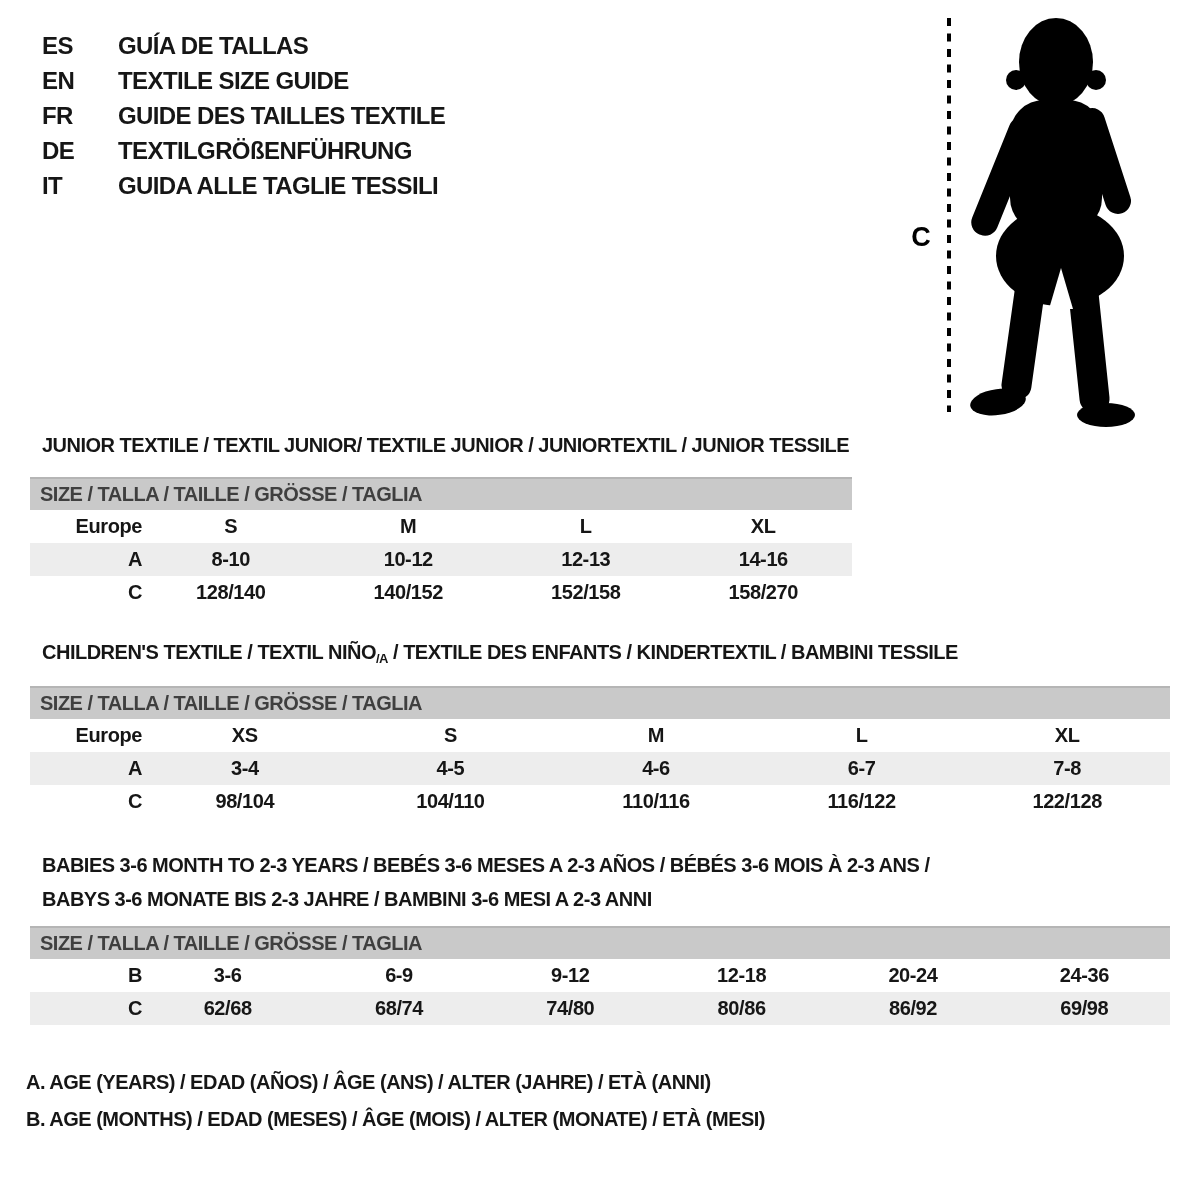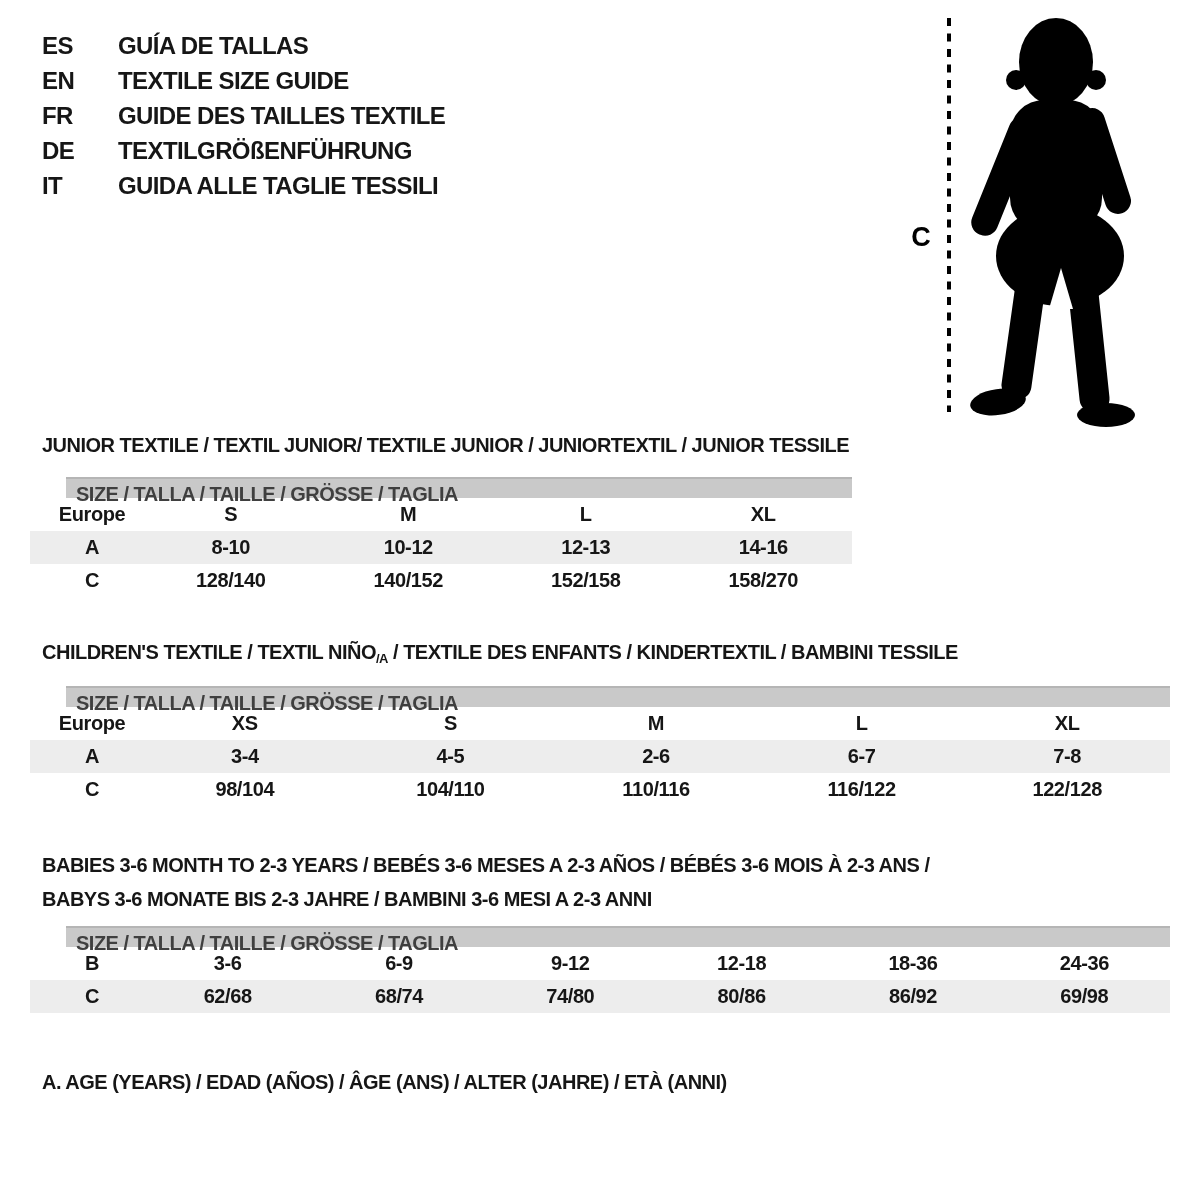--- a/index.html
+++ b/index.html
@@ -20,39 +20,39 @@
   .figure-wrap { position: absolute; left: 888px; top: 6px; width: 262px; height: 422px; }
   .figure-wrap text { font-family: "Liberation Sans", sans-serif; font-weight: bold; }
 
   
   .section-title { position: absolute; left: 42px; font-size: 20px; letter-spacing: -0.5px; white-space: nowrap; }
   .sub-letter { font-size: 13px; position: relative; top: 4px; }
 
   
   .size-table { position: absolute; left: 30px; }
   .band {
-    height: 21px; background: #c9c9c9; border-top: 2px solid #b5b5b5;
+    height: 33px; background: #c9c9c9; border-top: 2px solid #b5b5b5;
     color: #3f3f3f; font-size: 20px; line-height: 30px; padding-left: 10px;
-    letter-spacing: -0.5px; white-space: nowrap; margin-left: 36px;
+    letter-spacing: -0.5px; white-space: nowrap;
   }
   .trow { display: flex; height: 33px; align-items: center; font-size: 20px; letter-spacing: -0.4px; }
   .trow.shaded { background: #ededed; }
   .cell { flex: 1; text-align: center; white-space: nowrap; }
-  .cell.label { flex: 0 0 112px; text-align: center; padding-left: 12px; }
+  .cell.label { flex: 0 0 112px; text-align: right; padding-left: 12px; }
 
   .junior-table  { top: 477px; width: 822px; }
   .children-table{ top: 686px; width: 1140px; }
   .babies-table  { top: 926px; width: 1140px; }
 
   .junior-title   { top: 434px; }
   .children-title { top: 641px; }
   .babies-title   { top: 848px; line-height: 34px; }
 
   
-  .legend { position: absolute; left: 42px; top: 1064px; }
+  .legend { position: absolute; left: 26px; top: 1064px; }
   .legend-line { height: 37px; display: flex; align-items: center; font-size: 20px; letter-spacing: -0.5px; white-space: nowrap; }
 </style>
 </head>
 <body>
 
 <div>
 
   <div class="lang-block">
     <div class="lang-row">
       <span class="lang-code">ES</span>
@@ -133,21 +133,21 @@
       <div class="cell">XS</div>
       <div class="cell">S</div>
       <div class="cell">M</div>
       <div class="cell">L</div>
       <div class="cell">XL</div>
     </div>
     <div class="trow shaded">
       <div class="cell label">A</div>
       <div class="cell">3-4</div>
       <div class="cell">4-5</div>
-      <div class="cell">2-6</div>
+      <div class="cell">4-6</div>
       <div class="cell">6-7</div>
       <div class="cell">7-8</div>
     </div>
     <div class="trow">
       <div class="cell label">C</div>
       <div class="cell">98/104</div>
       <div class="cell">104/110</div>
       <div class="cell">110/116</div>
       <div class="cell">116/122</div>
       <div class="cell">122/128</div>
@@ -159,31 +159,32 @@
     <div>BABYS 3-6 MONATE BIS 2-3 JAHRE / BAMBINI 3-6 MESI A 2-3 ANNI</div>
   </div>
   <div class="size-table babies-table">
     <div class="band">SIZE / TALLA / TAILLE / GRÖSSE / TAGLIA</div>
     <div class="trow">
       <div class="cell label">B</div>
       <div class="cell">3-6</div>
       <div class="cell">6-9</div>
       <div class="cell">9-12</div>
       <div class="cell">12-18</div>
-      <div class="cell">18-36</div>
+      <div class="cell">20-24</div>
       <div class="cell">24-36</div>
     </div>
     <div class="trow shaded">
       <div class="cell label">C</div>
       <div class="cell">62/68</div>
       <div class="cell">68/74</div>
       <div class="cell">74/80</div>
       <div class="cell">80/86</div>
       <div class="cell">86/92</div>
       <div class="cell">69/98</div>
     </div>
   </div>
 
   <div class="legend">
     <div class="legend-line">A. AGE (YEARS) / EDAD (AÑOS) / ÂGE (ANS) / ALTER (JAHRE) / ETÀ (ANNI)</div>
+    <div class="legend-line">B. AGE (MONTHS) / EDAD (MESES) / ÂGE (MOIS) / ALTER (MONATE) / ETÀ (MESI)</div>
   </div>
 
 </div>
 
 </body></html>

